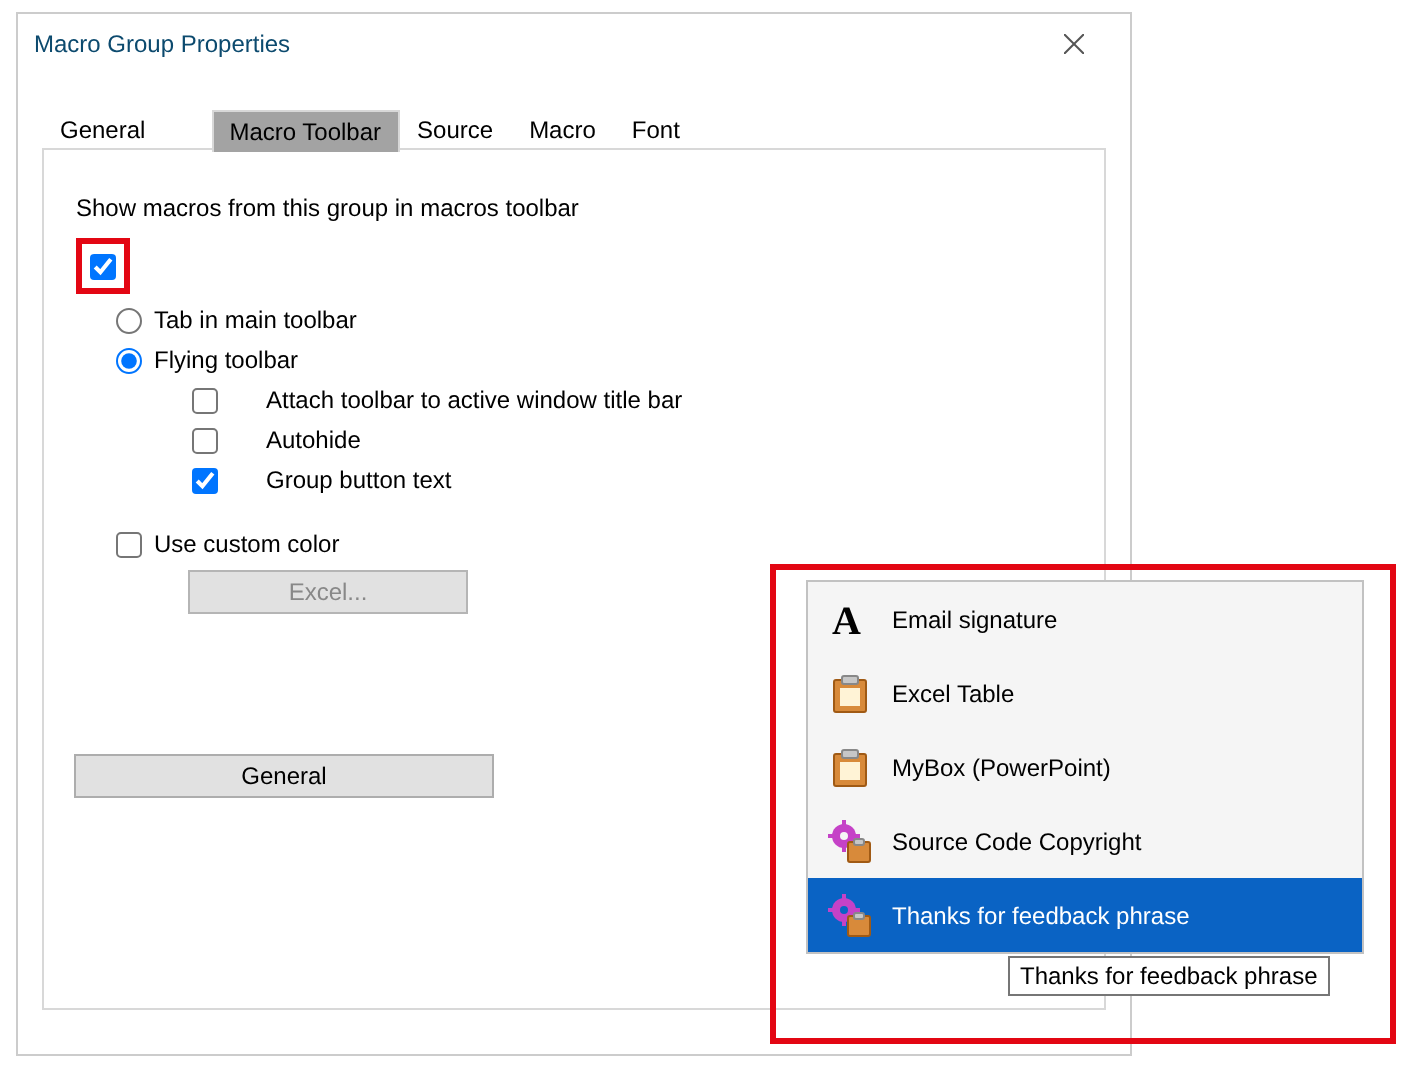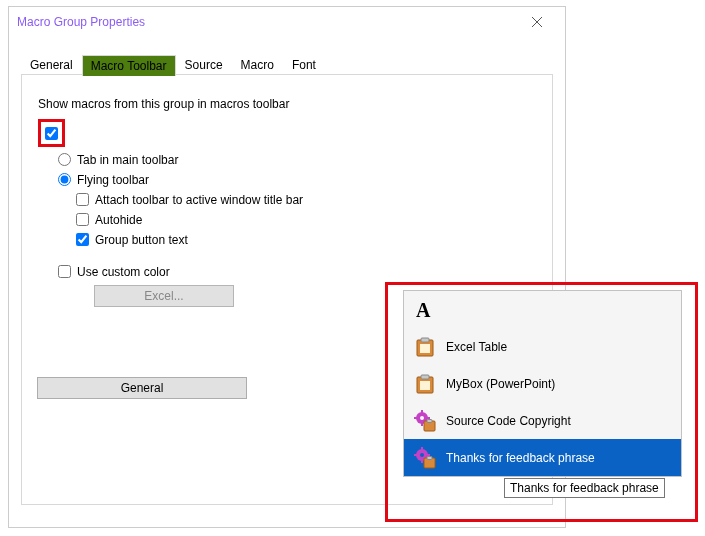--- a/index.html
+++ b/index.html
@@ -19,21 +19,21 @@
     border: 1px solid #ccc;
     background: #fff;
   }
   .titlebar {
     height: 30px;
     display: flex;
     align-items: center;
     padding: 0 8px;
     font-size: 12px;
   }
-  .titlebar .title { flex: 1; color:#8b5cf6; }
+  .titlebar .title { flex: 1; color:#0c4a6e; }
   .close-btn {
     width: 40px; height: 28px;
     display: flex; align-items: center; justify-content: center;
     color: #555;
     font-size: 12px;
   }
   .close-btn svg { stroke:#555; }
   .tabs {
     display: flex;
     align-items: flex-end;
@@ -45,23 +45,24 @@
   .tab {
     padding: 3px 8px 3px 8px;
     font-size: 12px;
     border: 1px solid transparent;
     border-bottom: none;
     position: relative;
     color:#000;
   }
   .tab.active {
     border-color: #d8d8d8;
-    background: #4d7c0f;
+    background: #a3a3a3;
     top: 1px;
     z-index: 3;
+    margin-left: 24px;
   }
   .tabline {
     content:"";
     position:absolute;
     left:12px; right:12px; bottom:0;
     border-bottom: 1px solid #d8d8d8;
     z-index:1;
   }
   .tab-content {
     margin: 0 12px 12px 12px;
@@ -74,24 +75,24 @@
   .section-label { font-size:12px; }
   .group-checkbox {
     margin-top: 8px;
     display: inline-block;
     border: 3px solid #e30613;
     padding: 4px;
   }
   input[type=checkbox], input[type=radio] {
     width:13px; height:13px; margin:0; vertical-align:middle;
   }
-  .row { display:flex; align-items:flex-start; margin-top:6px; font-size:12px; }
+  .row { display:flex; align-items:flex-end; margin-top:6px; font-size:12px; }
   .row label { margin-left:6px; }
   .indent1 { margin-left: 20px; }
-  .indent2 { margin-left: 38px; }
+  .indent2 { margin-left: 58px; gap: 18px; }
   .color-btn {
     margin-top: 6px;
     margin-left: 56px;
     width: 140px; height: 22px;
     border: 1px solid #b5b5b5;
     background: #e1e1e1;
     color:#888;
     font-size:12px;
     display:flex; align-items:center; justify-content:center;
   }
@@ -214,20 +215,21 @@
 <div class="overlay-box"></div>
 
 <div class="toolbar">
 
   <div class="titem">
     <span class="ticon">
       <svg width="22" height="22" viewBox="0 0 22 22">
         <text x="2" y="18" font-family="Georgia,serif" font-weight="bold" font-size="20" fill="#000">A</text>
       </svg>
     </span>
+    <span class="tlabel">Email signature</span>
   </div>
 
   <div class="titem">
     <span class="ticon">
       <svg class="clip-svg" width="22" height="22" viewBox="0 0 22 22">
         <rect x="3" y="4" width="16" height="16" rx="1" fill="#d88a3a" stroke="#a05a14"></rect>
         <rect x="7" y="2" width="8" height="4" rx="1" fill="#c7c7c7" stroke="#888"></rect>
         <rect x="6" y="8" width="10" height="9" fill="#fff3d6"></rect>
       </svg>
     </span>

